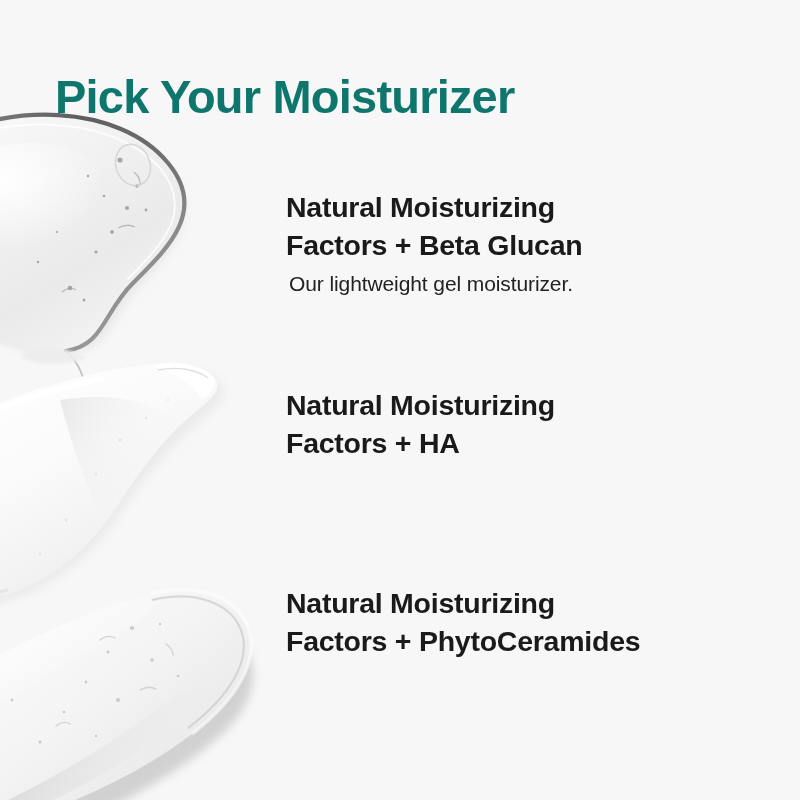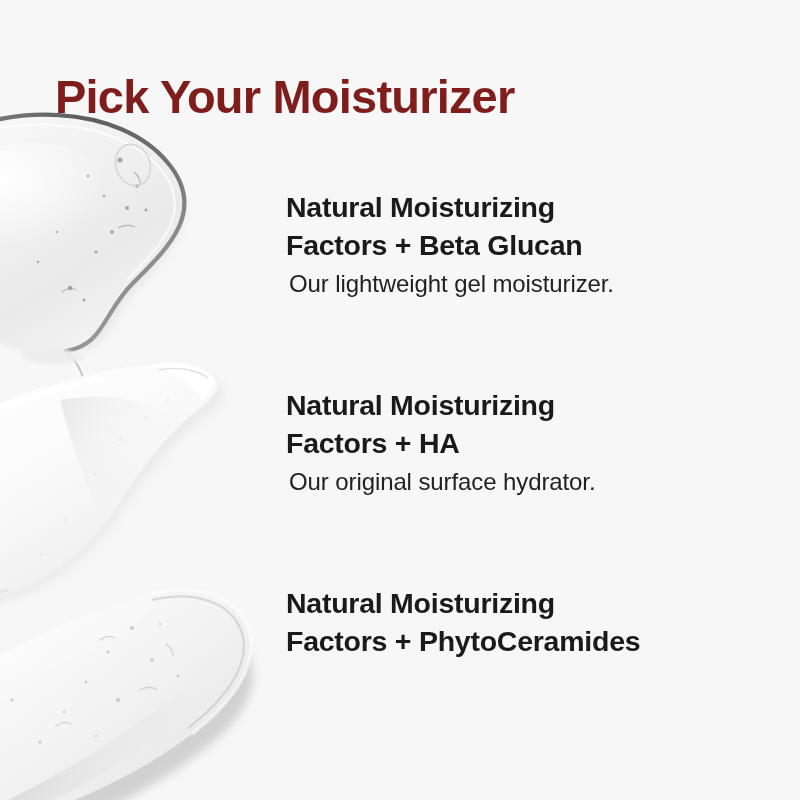--- a/index.html
+++ b/index.html
@@ -23,21 +23,21 @@
   }
 
   
   .headline {
     position: absolute;
     left: 55px;
     top: 38px;
     font-size: 47px;
     font-weight: 600;
     letter-spacing: -0.8px;
-    color: #7f1d1d;
+    color: #0f766e;
     line-height: 56px;
     white-space: nowrap;
   }
 
   
   .swatch-layer {
     position: absolute;
     left: 0;
     top: 0;
     width: 800px;
@@ -63,21 +63,21 @@
   .product-title {
     font-size: 28.5px;
     font-weight: 600;
     color: #1a1a1a;
     line-height: 38px;
     letter-spacing: -0.25px;
     margin: 0;
     white-space: pre-line;
   }
   .product-desc {
-    font-size: 24px;
+    font-size: 21px;
     font-weight: 400;
     color: #222222;
     line-height: 28px;
     letter-spacing: -0.1px;
     margin: 6px 0 0 3px;
     white-space: nowrap;
   }
 </style>
 </head>
 <body>
@@ -284,21 +284,20 @@
 
     <div class="product product-1">
       <div class="product-title">Natural Moisturizing
 Factors + Beta Glucan</div>
       <div class="product-desc">Our lightweight gel moisturizer.</div>
     </div>
 
     <div class="product product-2">
       <div class="product-title">Natural Moisturizing
 Factors + HA</div>
-      <div class="product-desc">Our original surface hydrator.</div>
     </div>
 
     <div class="product product-3">
       <div class="product-title">Natural Moisturizing
 Factors + PhytoCeramides</div>
     </div>
 
   </div>
 </div>
 

